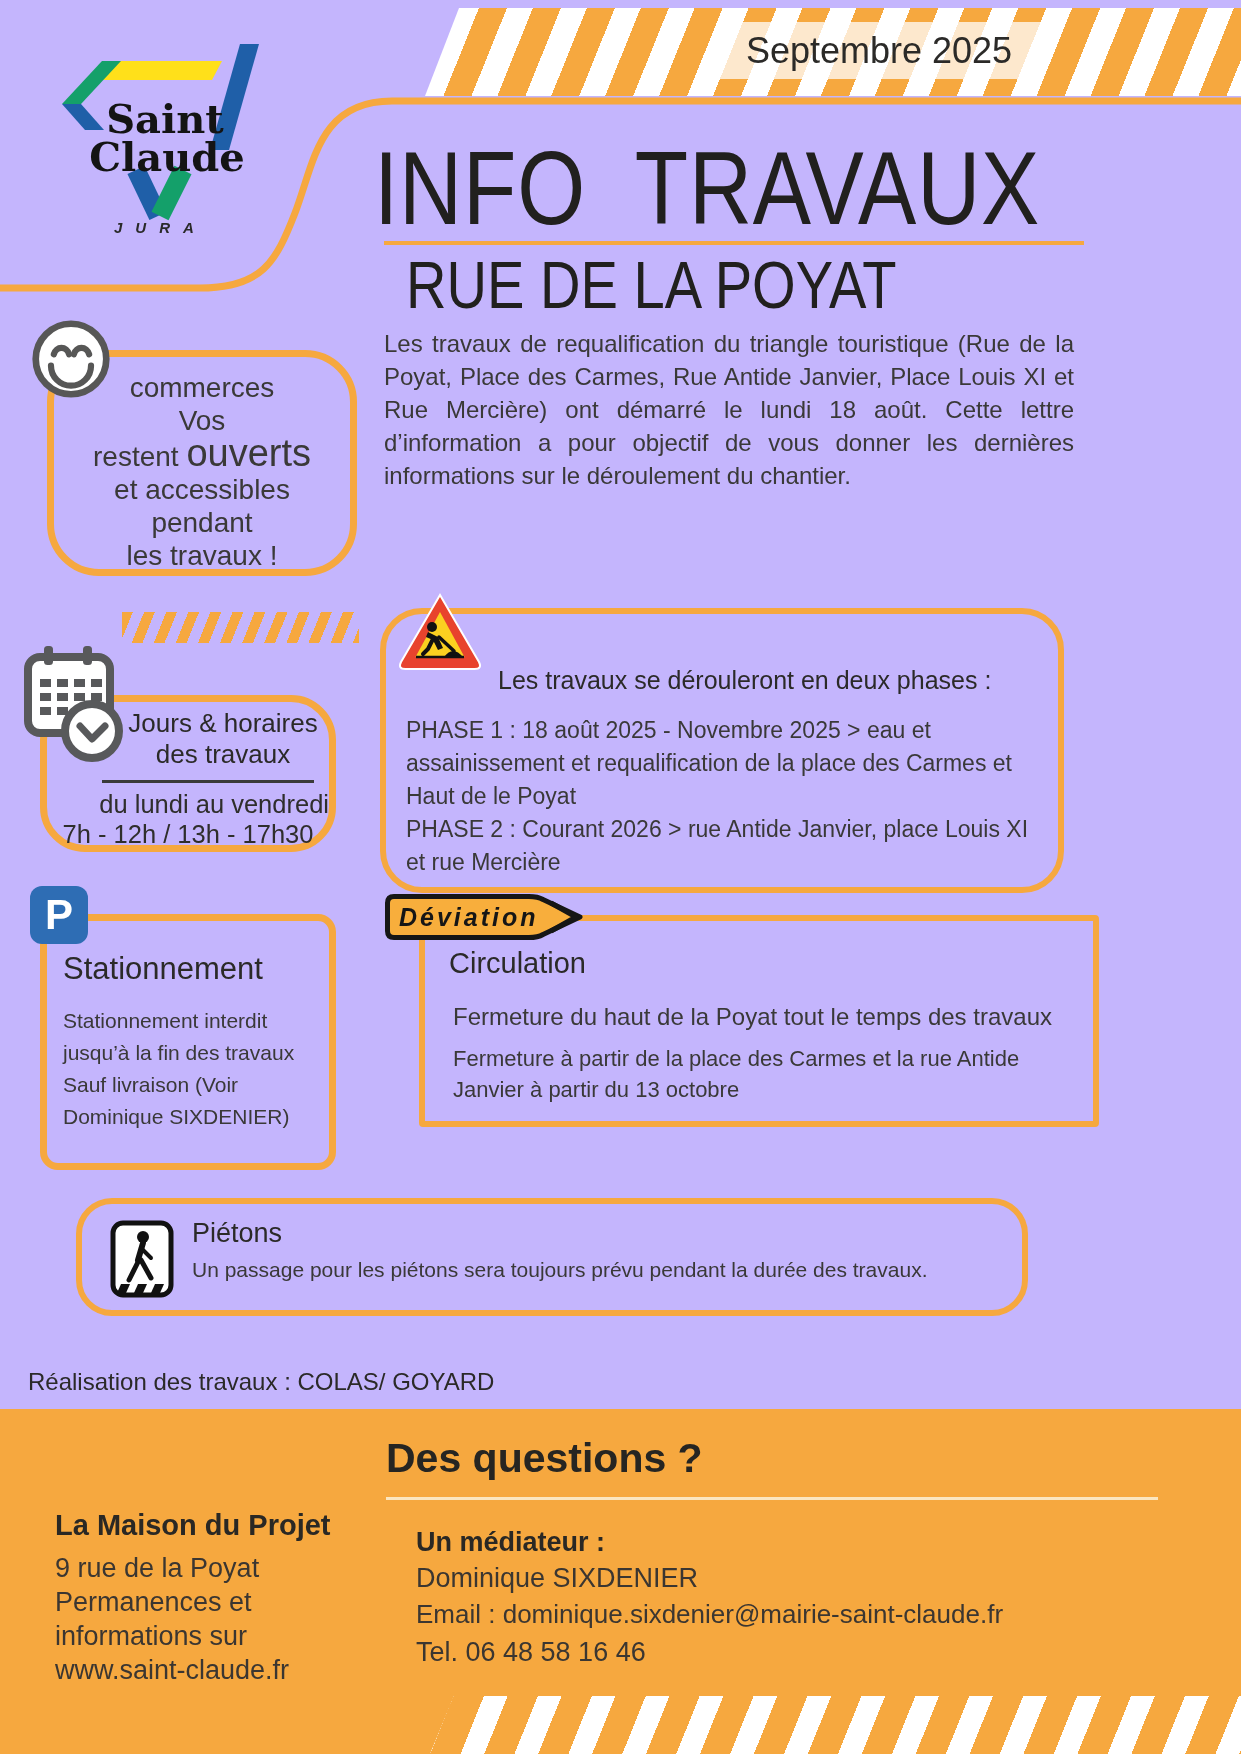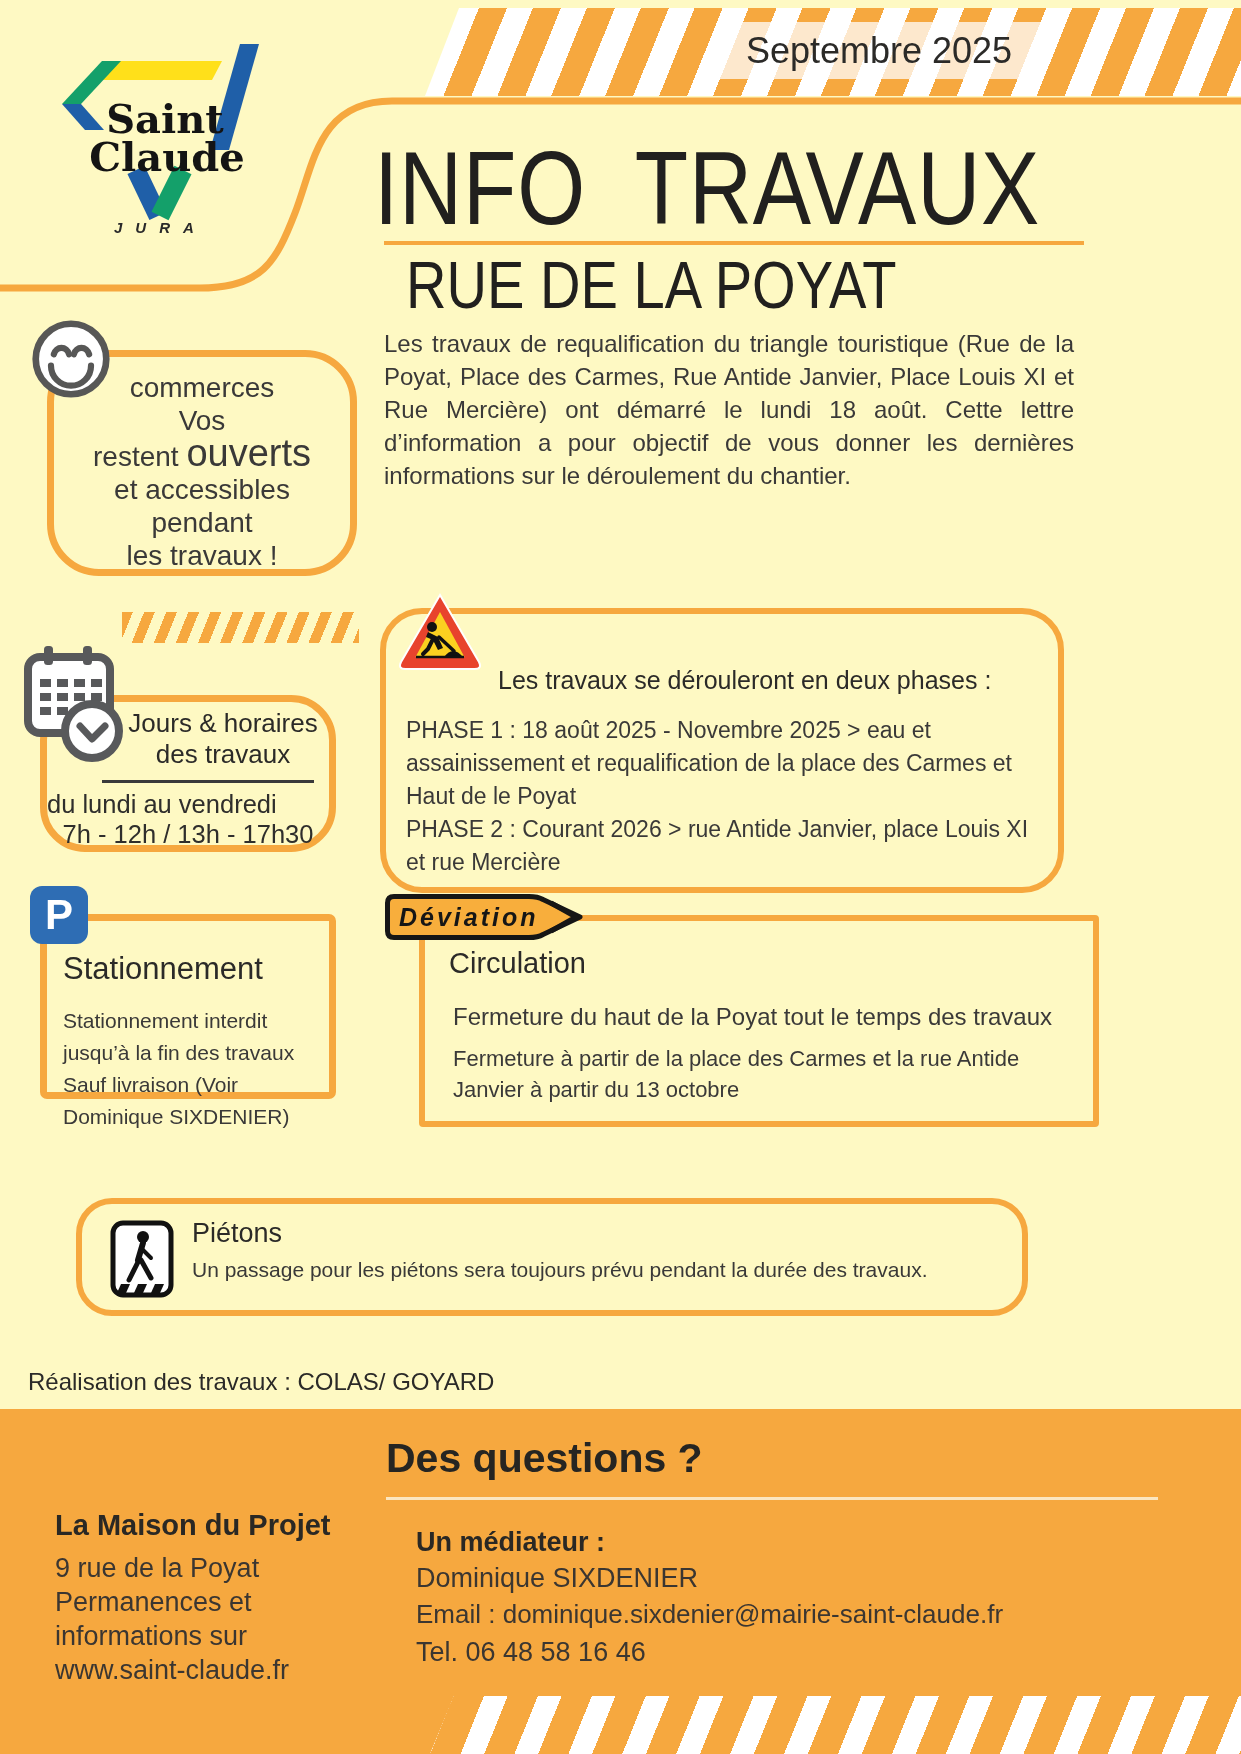--- a/index.html
+++ b/index.html
@@ -1,17 +1,17 @@
 <!DOCTYPE html>
 <html><head>
 <meta charset="utf-8">
 <style>
   html,body{margin:0;padding:0;background:#888;}
   .page{
-    position:relative; width:1241px; height:1754px; background:#fef9c3;
+    position:relative; width:1241px; height:1754px; background:#c4b5fd;
     font-family:"Liberation Sans", sans-serif; color:#3a3938; overflow:hidden;
     margin:0 auto;
   }
   .abs{position:absolute;}
   .preline{white-space:pre-line;}
 
   
   #stripes-top{left:425px; top:8px; right:0; height:88px;
     background:repeating-linear-gradient(112deg,#F6A83F 0 26px,#ffffff 26px 50px);
     clip-path:polygon(34px 0,100% 0,100% 100%,0 100%);}
@@ -43,30 +43,30 @@
 
   #mini-stripes{left:122px; top:612px; width:237px; height:31px;
     background:repeating-linear-gradient(112deg,#F6A83F 0 10px,rgba(0,0,0,0) 10px 20.5px);}
 
   
   #horaires-box{left:40px; top:695px; width:296px; height:157px;
     border:7px solid #F6A83F; border-radius:45px; box-sizing:border-box;}
   #horaires-title{position:absolute; left:68px; top:6px; width:216px; text-align:center;
     font-size:26px; line-height:31px; color:#2b2a28;}
   #horaires-underline{position:absolute; left:55px; top:78px; width:212px; height:3px; background:#3a3a3a;}
-  #horaires-days{position:absolute; left:0; right:0; top:88px; text-align:left; font-size:25.5px; color:#2f2e2c;}
+  #horaires-days{position:absolute; left:0; right:0; top:88px; text-align:right; font-size:25.5px; color:#2f2e2c;}
   #horaires-hours{position:absolute; left:0; right:0; top:118px; text-align:center; font-size:25.5px; color:#2f2e2c;}
   #calendar-icon{left:20px; top:643px; width:106px; height:120px;}
 
   
   #parking-icon{left:30px; top:886px; width:58px; height:58px; background:#2E6DB4;
     border-radius:12px; color:#fff; font-weight:bold; font-size:42px;
     display:flex; align-items:center; justify-content:center; z-index:3;}
-  #stationnement-box{left:40px; top:914px; width:296px; height:185px;
-    border:7px solid #F6A83F; border-radius:7px; box-sizing:border-box;}
+  #stationnement-box{left:40px; top:914px; width:296px; height:256px;
+    border:7px solid #F6A83F; border-radius:18px; box-sizing:border-box;}
   #stationnement-title{position:absolute; left:16px; top:30px; font-size:31px; color:#2b2a28;}
   #stationnement-body{position:absolute; left:16px; top:84px; font-size:21px;
     line-height:32px; white-space:pre; color:#3a3938;}
 
   
   #phases-box{left:380px; top:608px; width:684px; height:285px;
     border:6px solid #F6A83F; border-radius:42px; box-sizing:border-box;}
   #phases-heading{position:absolute; left:112px; top:52px; font-size:25px; color:#2b2a28;}
   #phases-body{position:absolute; left:20px; top:100px; width:642px;
     font-size:23px; line-height:33px; color:#3a3938;}

